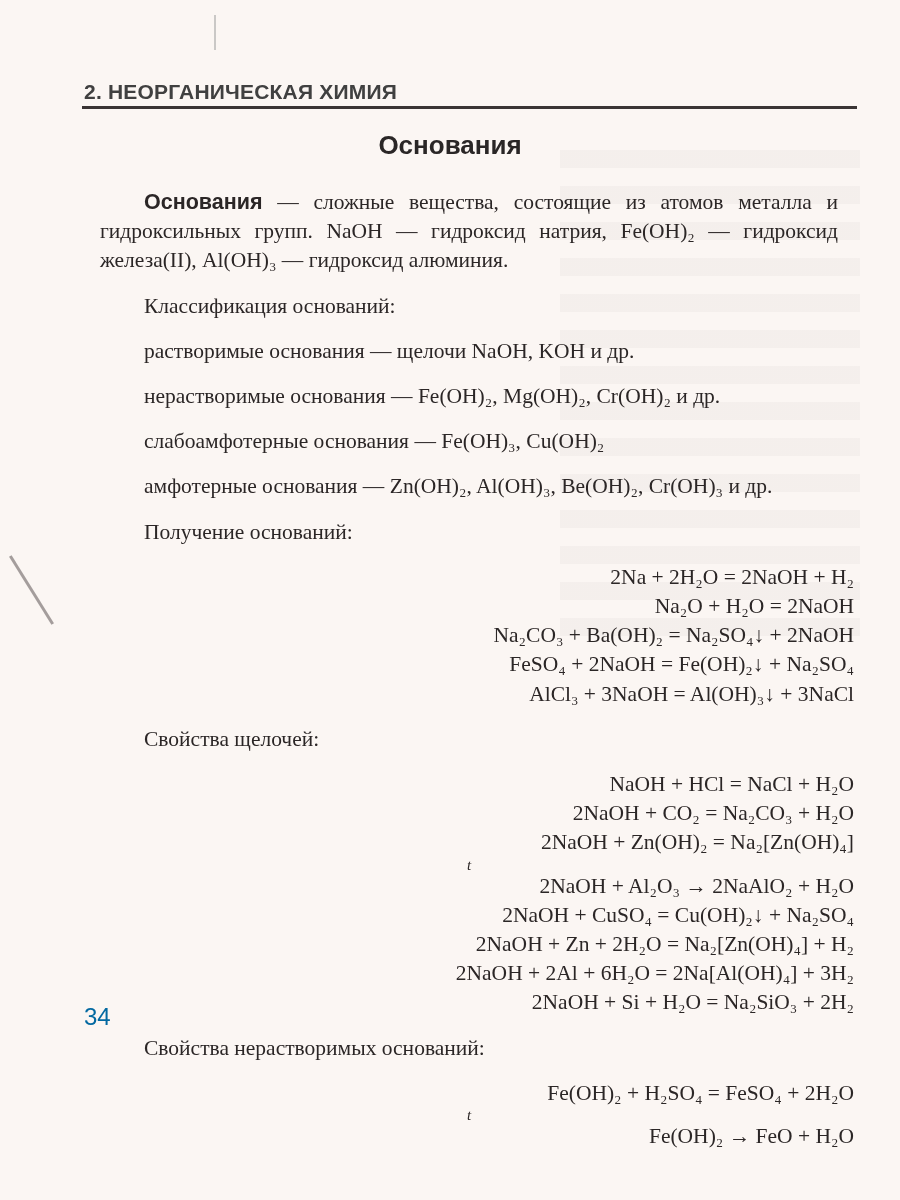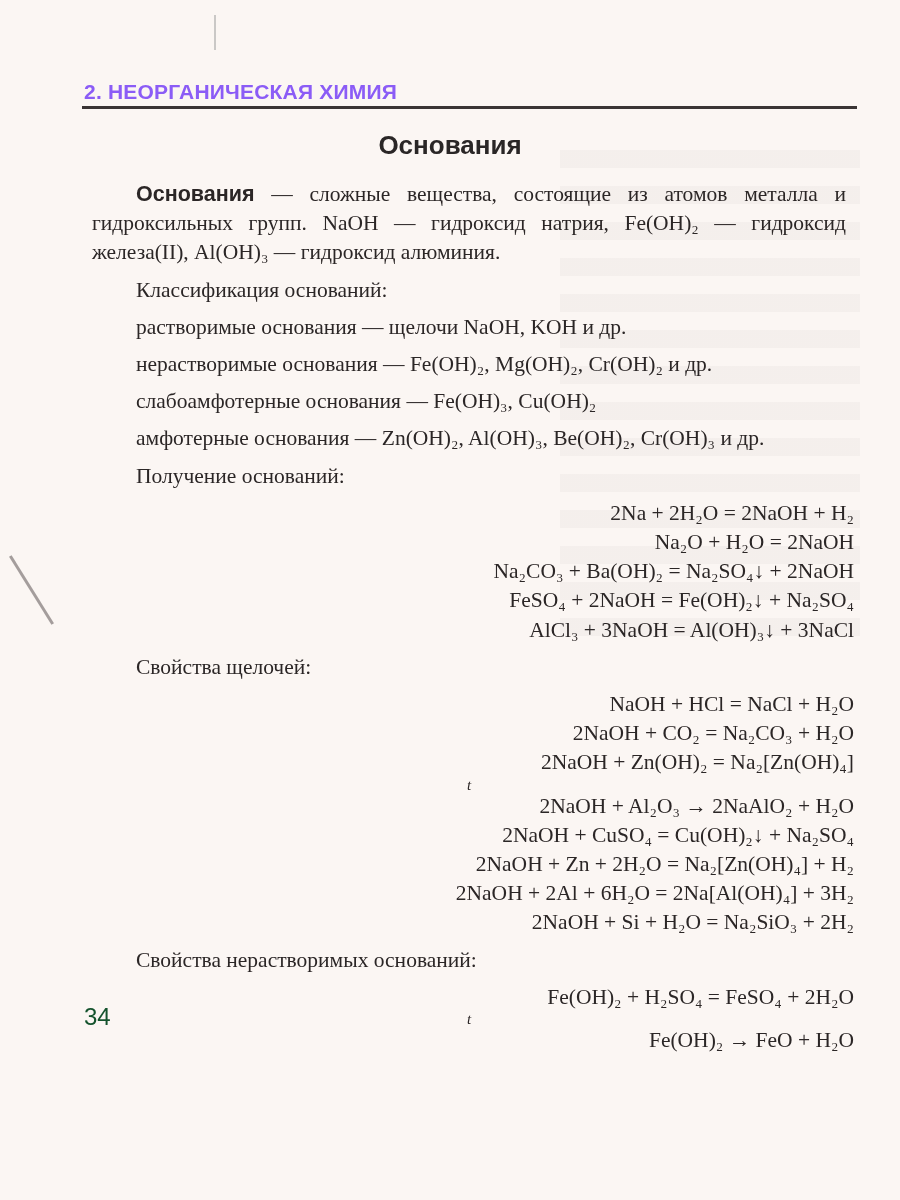--- a/index.html
+++ b/index.html
@@ -1,33 +1,33 @@
 <!DOCTYPE html>
 <html><head>
 <meta charset="utf-8">
 <style>
   html,body{margin:0;padding:0;}
   body{width:900px;height:1200px;background:#fbf6f3;position:relative;overflow:hidden;
        font-family:"DejaVu Serif","Liberation Serif",serif;color:#2b2626;}
   .ghost{position:absolute;left:560px;top:150px;width:300px;height:500px;
          background:repeating-linear-gradient(180deg,rgba(120,110,110,0.05) 0 18px,transparent 18px 36px);}
   .runhead{position:absolute;left:84px;top:80px;font-family:"Liberation Sans",sans-serif;
-           font-weight:bold;font-size:21px;letter-spacing:0.2px;color:#8b5cf6;}
+           font-weight:bold;font-size:21px;letter-spacing:0.2px;color:#404040;}
   .rule{position:absolute;left:82px;top:106px;width:775px;height:3px;background:#3a3434;}
   .title{position:absolute;left:0;width:900px;top:130px;text-align:center;
          font-family:"Liberation Sans",sans-serif;font-weight:bold;font-size:26px;color:#2a2626;}
   .body{position:absolute;left:84px;top:172px;width:770px;font-size:21.5px;line-height:29.2px;
         font-family:"Liberation Serif",serif;}
-  .p{margin:8px;text-align:justify;}
+  .p{margin:16px;text-align:justify;}
   .ind{text-indent:44px;}
   .term{font-family:"Liberation Sans",sans-serif;font-weight:bold;}
   .eq{margin:0;text-align:right;font-family:"Liberation Serif",serif;}
   .t{margin:0;text-align:center;font-style:italic;font-size:15px;line-height:14px;height:14px;padding-left:0;}
   .pagenum{position:absolute;left:84px;top:1003px;font-family:"Liberation Sans",sans-serif;
-           font-size:24px;color:#14532d;}
+           font-size:24px;color:#0369a1;}
   .mark{position:absolute;left:30px;top:550px;width:3px;height:80px;background:#6a6262;
         transform:rotate(-32deg);opacity:0.6;}
   .mark2{position:absolute;left:214px;top:15px;width:2px;height:35px;background:#999;opacity:0.5;}
 </style>
 </head>
 <body>
 
 <div class="ghost"></div>
 <div class="mark2"></div>
 <div class="mark"></div>

